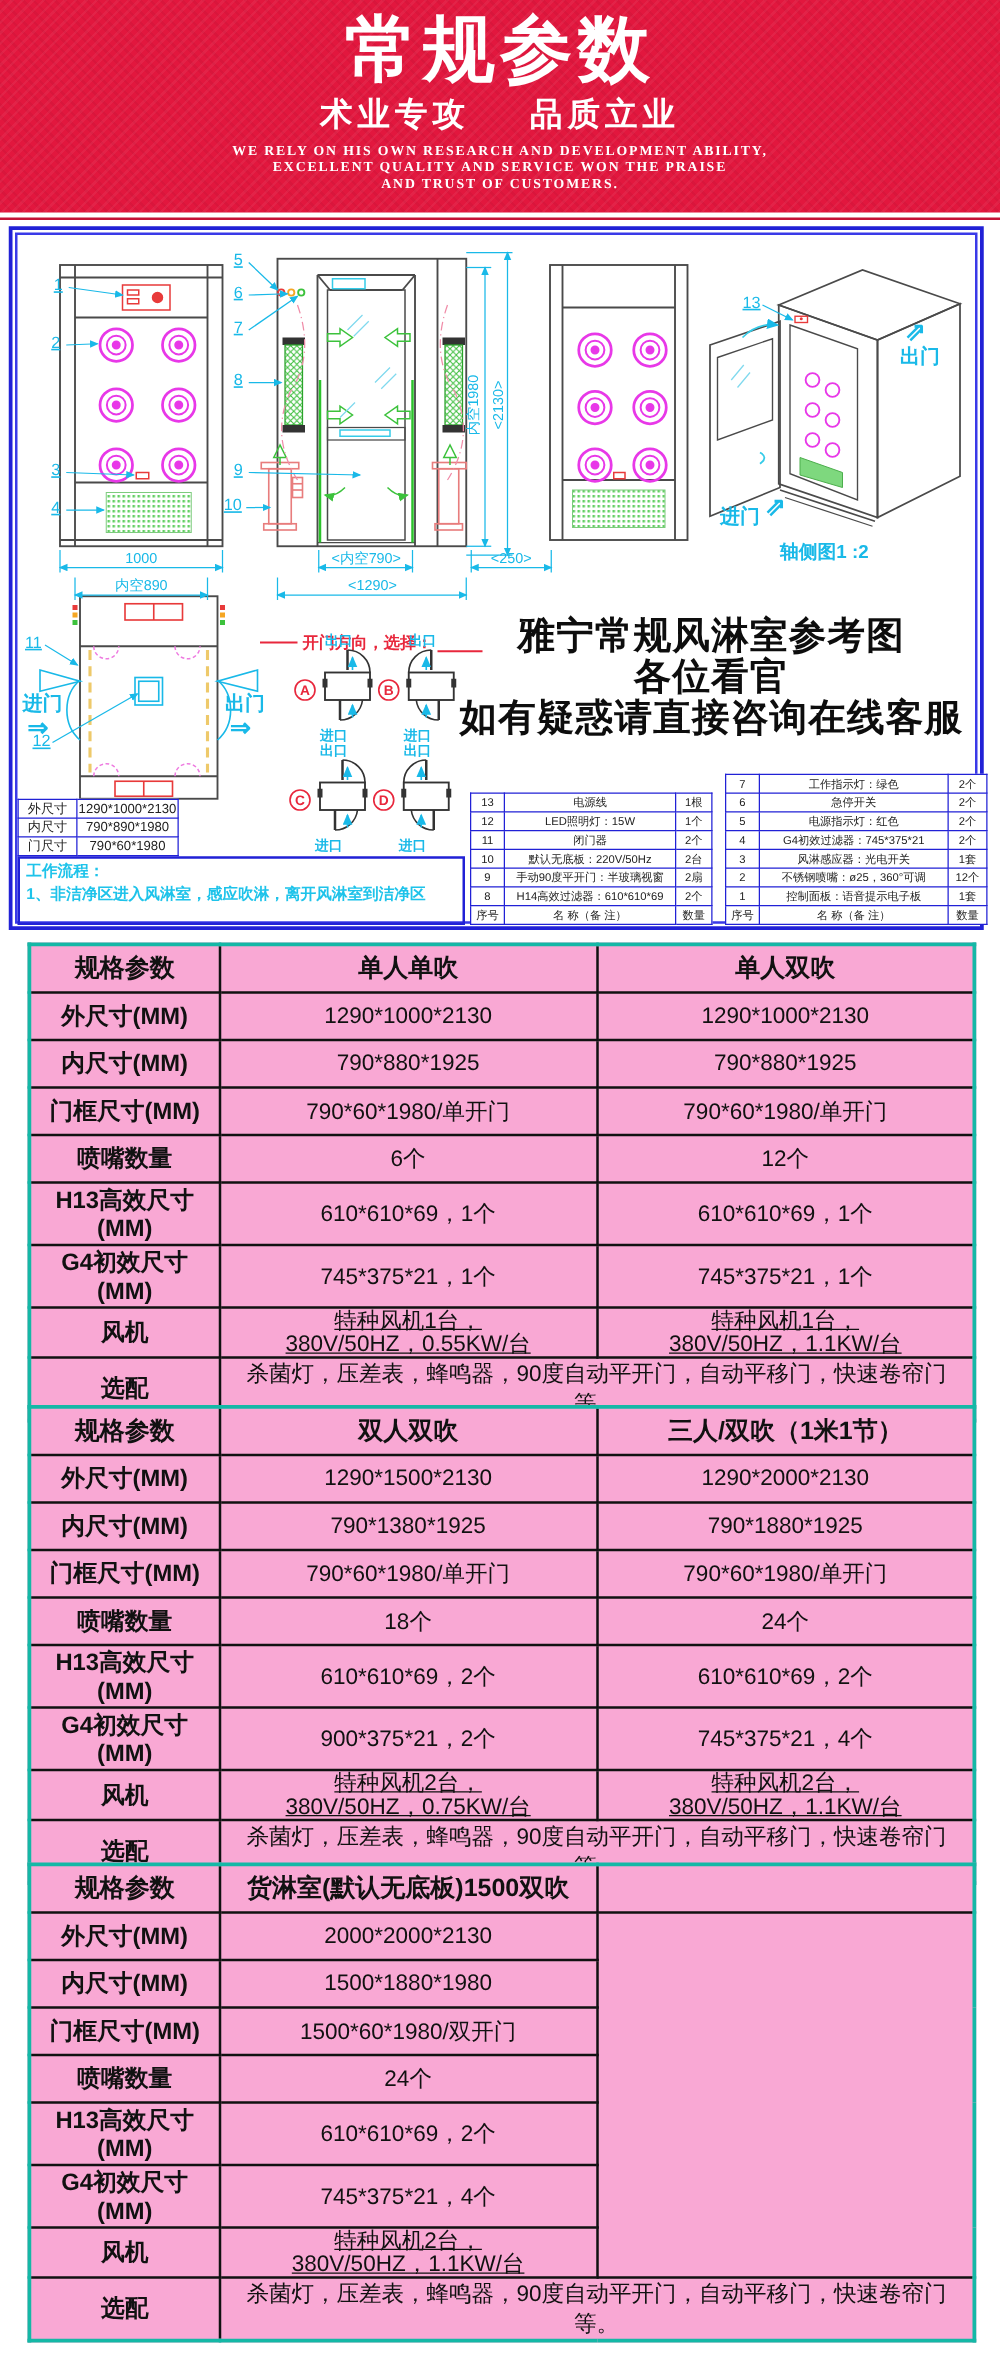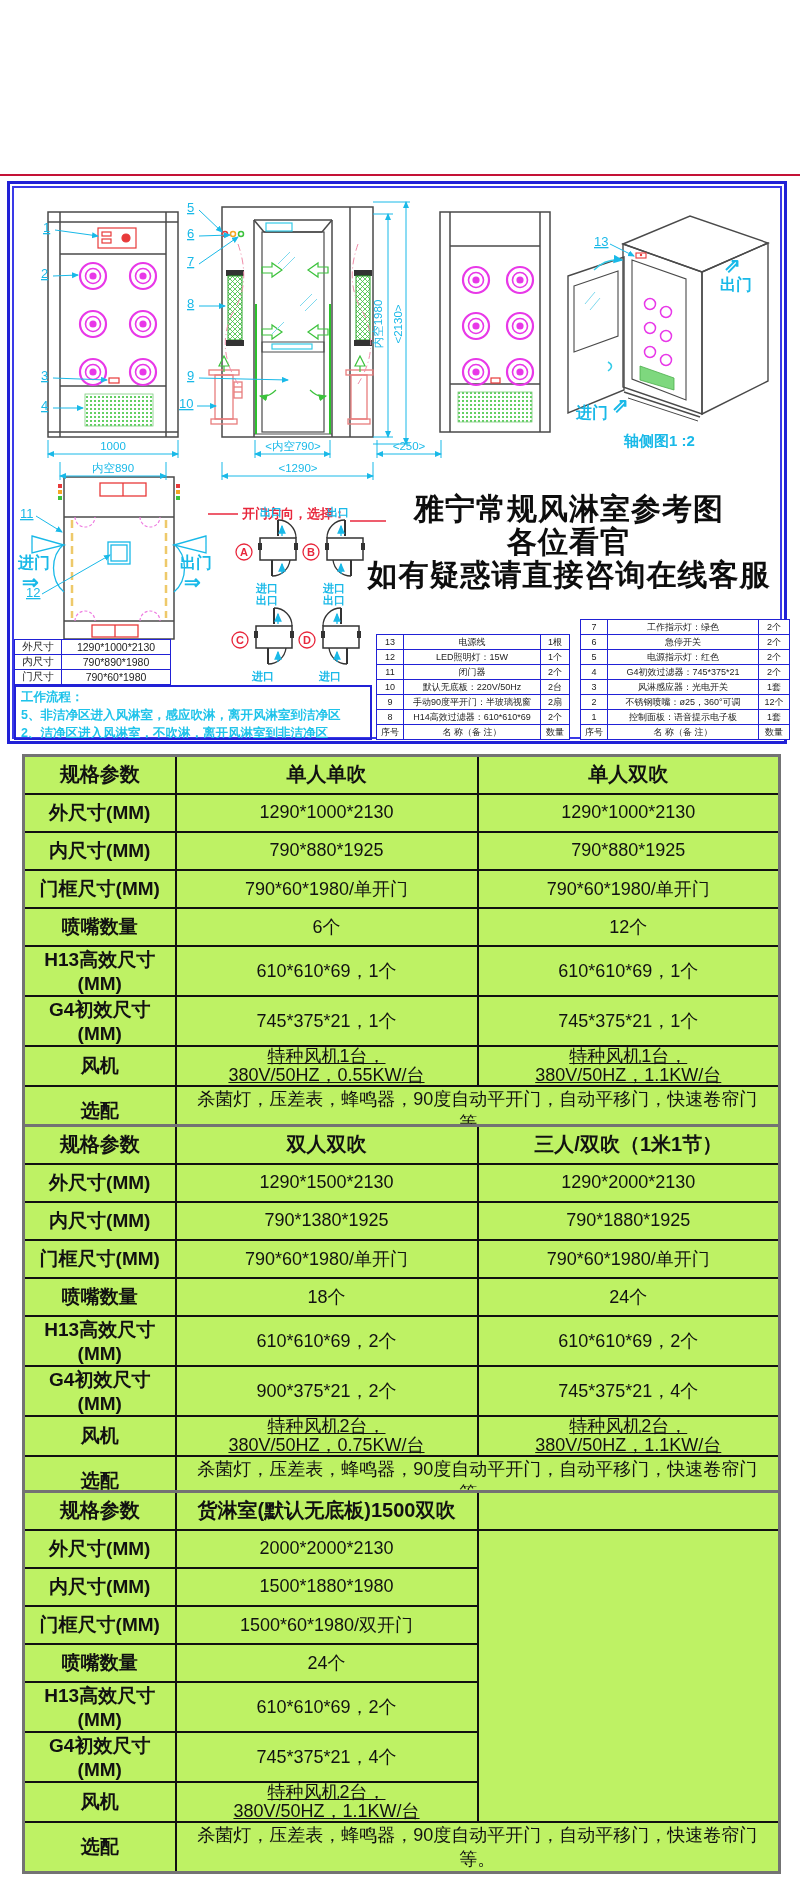--- a/index.html
+++ b/index.html
@@ -30,51 +30,63 @@
   .t-caption{fill:#19b9e8;font-size:15px;font-weight:bold;}
   .t-red{fill:#e8273c;font-size:13px;font-weight:bold;}
   .t-io{fill:#19b9e8;font-size:11px;font-weight:bold;}
   .t-letter{fill:#e8273c;font-size:11px;font-weight:bold;}
   
   .center-text{position:absolute;left:316px;top:308px;width:486px;text-align:center;color:#0d0d0d;
         font-weight:800;font-size:30px;line-height:33px;letter-spacing:1px;}
   
   .bluetab{position:absolute;border-collapse:collapse;background:#fff;}
   .bluetab td{border:1px solid #2121d6;text-align:center;color:#222;padding:0;overflow:hidden;white-space:nowrap;}
-  .sizetab{left:4px;top:455px;width:157px;font-size:10.5px;}
+  .sizetab{left:4px;top:455px;width:129px;font-size:10.5px;}
   .sizetab td{height:14px;}
   .sizetab td:first-child{width:46px;}
   .workflow{position:absolute;left:4px;top:501px;width:358px;height:55px;border:2px solid #2121d6;
         box-sizing:border-box;color:#1ec3ea;font-size:12.5px;font-weight:bold;line-height:18px;
         padding:1px 5px;white-space:nowrap;overflow:hidden;}
   .partstab{font-size:9px;}
   .partstab td{height:14px;}
   .parts-left{left:366px;top:450px;width:194px;}
   .parts-left td:first-child{width:26px;}
   .parts-left td:last-child{width:28px;margin-left:44px;}
   .parts-right{left:570px;top:435px;width:210px;}
   .parts-right td:first-child{width:26px;}
   .parts-right td:last-child{width:30px;}
   .magenta{color:#f21ff2;}
   
-  .spec{position:absolute;left:22px;width:756px;border-collapse:collapse;table-layout:fixed;background:#bef264;
-        border:3px solid #737373;}
+  .spec{position:absolute;left:22px;width:756px;border-collapse:collapse;table-layout:fixed;background:#f9a8d4;
+        border:3px solid #14b8a6;}
   .spec td{border:2px solid #111;text-align:center;color:#111;font-size:18px;padding:0 4px;}
   .spec tr{height:38px;}
   .spec .lbl{font-weight:bold;font-size:19px;}
   .spec .hdr{font-weight:bold;font-size:20px;}
   .pre{white-space:pre-line;line-height:19px;text-decoration:underline;}
   .opt{font-size:17.5px;}
   .t1{top:754px;} .t2{top:1124px;} .t3{top:1490px;}
 </style>
 </head>
 <body>
 
 <div class="page">
 
+  <div class="hero">
+    <div class="hero-title">常规参数</div>
+    <div class="hero-slogans">
+      <span>术业专攻</span>
+      <span>品质立业</span>
+    </div>
+    <div class="hero-en">
+      <div>WE RELY ON HIS OWN RESEARCH AND DEVELOPMENT ABILITY,</div>
+      <div>EXCELLENT QUALITY AND SERVICE WON THE PRAISE</div>
+      <div>AND TRUST OF CUSTOMERS.</div>
+    </div>
+  </div>
   <div class="redline"></div>
 
   <div class="panel">
     <div class="panel-inner"></div>
 
     <svg class="draw" width="774" height="553" viewBox="0 0 774 553">
       <defs>
         <pattern id="gdots" width="4" height="4" patternUnits="userSpaceOnUse">
           <rect x="0" y="0" width="2" height="2" fill="#63cf63"></rect>
         </pattern>
@@ -406,22 +418,21 @@
           </tr>
       <tr>
             <td>门尺寸</td>
           <td>790*60*1980</td>
           </tr>
     </tbody>
       </table>
 
     <div class="workflow">
       <div>工作流程：</div>
-      <div>5、非洁净区进入风淋室，感应吹淋，离开风淋室到洁净区</div>
-      <div>2、洁净区进入风淋室，不吹淋，离开风淋室到非洁净区</div>
+      <div>1、非洁净区进入风淋室，感应吹淋，离开风淋室到洁净区</div>
     </div>
 
     <table class="bluetab partstab parts-left">
       <tbody>
           <tr>
         <td>13</td>
         <td>电源线</td>
         <td>1根</td>
           </tr>
       <tr>

